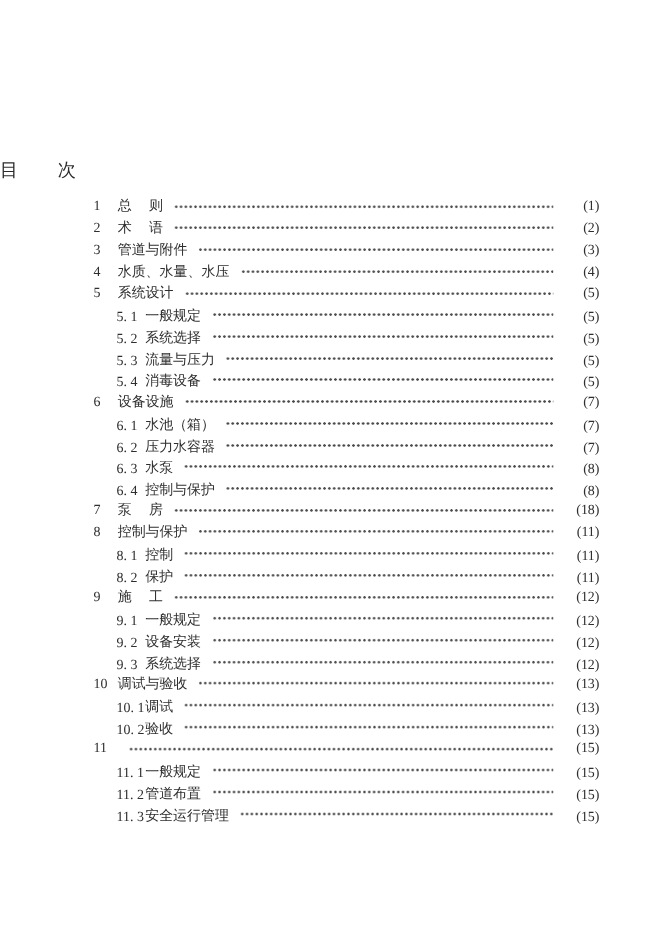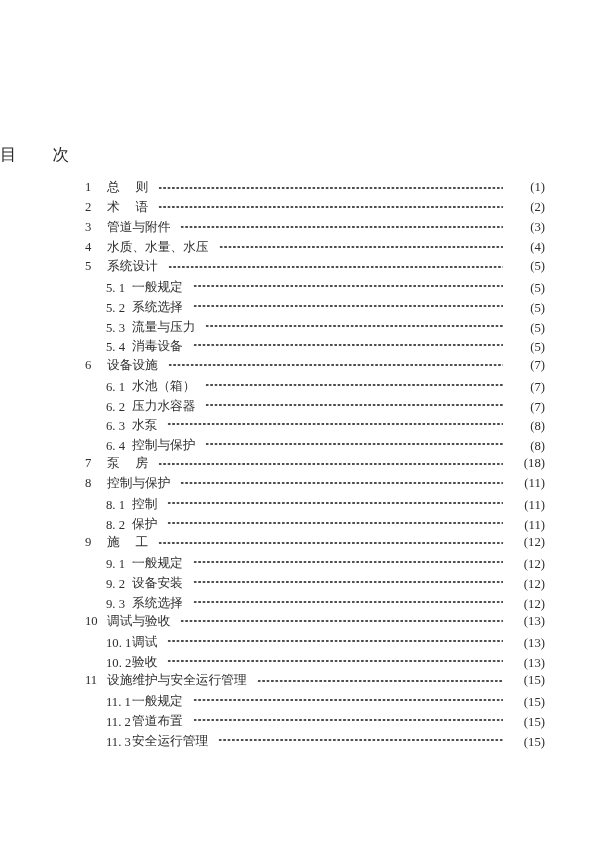--- a/index.html
+++ b/index.html
@@ -222,21 +222,20 @@
         <span class="pagenum">(13)</span>
       </div>
       <div class="row l2">
         <span class="num">10. 2</span>
         <span class="entry-title">验收</span>
         <div class="leader"></div>
         <span class="pagenum">(13)</span>
       </div>
       <div class="row l1">
         <span class="num">11</span>
-        <span class="entry-title">设施维护与安全运行管理</span>
         <div class="leader"></div>
         <span class="pagenum">(15)</span>
       </div>
       <div class="row l2">
         <span class="num">11. 1</span>
         <span class="entry-title">一般规定</span>
         <div class="leader"></div>
         <span class="pagenum">(15)</span>
       </div>
       <div class="row l2">

